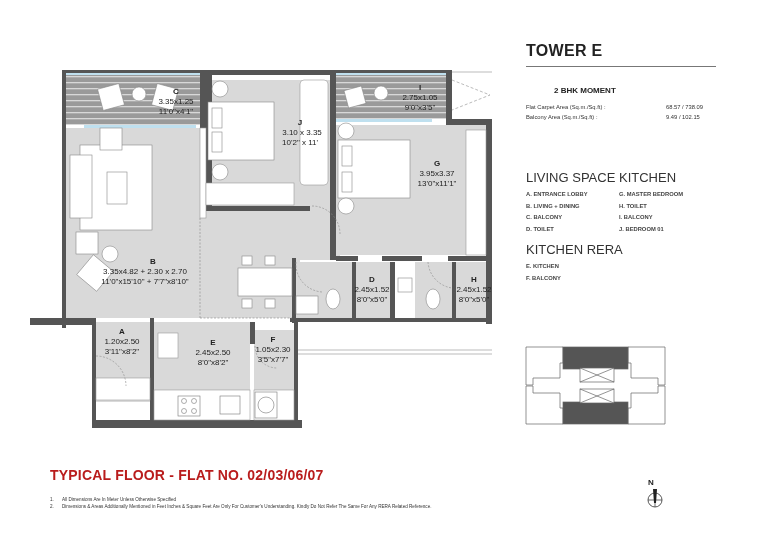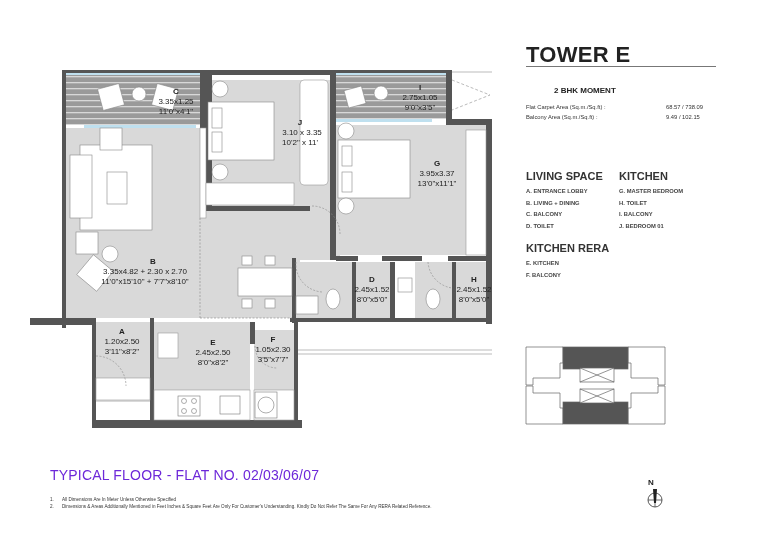--- a/index.html
+++ b/index.html
@@ -1,26 +1,26 @@
 <!DOCTYPE html>
 <html><head>
 <meta charset="utf-8">
 <style>
   html,body{margin:0;padding:0;background:#fff;}
   body{width:760px;height:535px;position:relative;overflow:hidden;font-family:"Liberation Sans",sans-serif;color:#222;}
   .abs{position:absolute;}
   #plan{position:absolute;left:0;top:0;}
-  .tower{left:526px;top:42px;font-size:22px;font-weight:bold;letter-spacing:0.3px;color:#222;}
+  .tower{left:526px;top:42px;font-size:16px;font-weight:bold;letter-spacing:0.3px;color:#222;}
   .tower-rule{left:526px;top:66px;width:190px;height:1px;background:#777;}
   .bhk{left:526px;top:86px;font-size:8px;font-weight:bold;margin-left:28px;}
   .area-row{left:526px;font-size:5.8px;width:190px;display:flex;justify-content:space-between;color:#333;}
   .area-row span:last-child{width:50px;}
-  .sec-h{font-size:11px;font-weight:bold;color:#333;}
+  .sec-h{font-size:13px;font-weight:normal;color:#333;}
   .sec-i{font-size:5.8px;font-weight:bold;color:#444;line-height:11.5px;}
-  .title{left:50px;top:467px;font-size:14px;font-weight:normal;letter-spacing:0.2px;color:#6d28d9;}
+  .title{left:50px;top:467px;font-size:14px;font-weight:bold;letter-spacing:0.2px;color:#b91c1c;}
   .note{left:50px;font-size:4.6px;color:#333;}
   .note span.n{display:inline-block;width:12px;}
   .lbl{font-family:"Liberation Sans",sans-serif;font-size:8px;fill:#222;text-anchor:middle;}
   .lblb{font-family:"Liberation Sans",sans-serif;font-size:8px;fill:#222;text-anchor:middle;font-weight:bold;}
 </style>
 </head>
 <body>
 
 <svg id="plan" width="760" height="535" viewBox="0 0 760 535">
   <defs>

